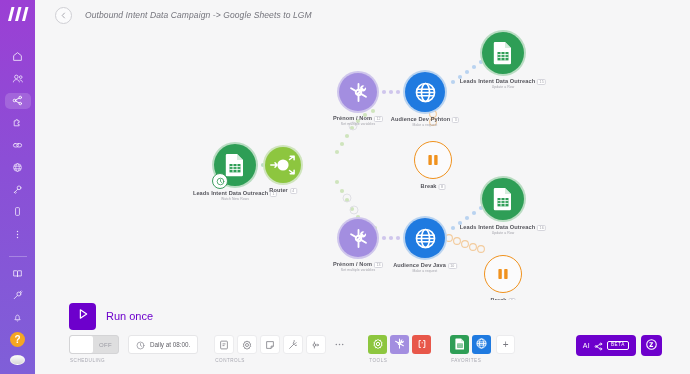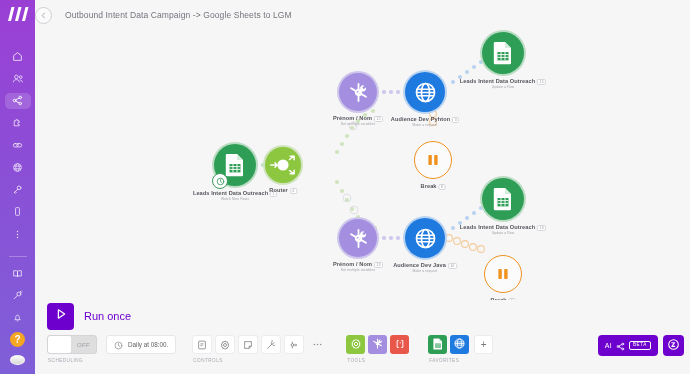--- a/index.html
+++ b/index.html
@@ -38,21 +38,21 @@
     width: 15px; height: 15px; border-radius: 50%;
     background: linear-gradient(180deg,#fafafa,#d8d8d8);
     margin-bottom: 9px; border: 1px solid rgba(255,255,255,0.5);
   }
 
   
   .main { position: relative; flex: 1 1 auto; height: 374px; background: #f6f6f7; }
 
   .header {
     height: 30px; display: flex; align-items: center;
-    padding-left: 0; background: #f6f6f7;
+    padding-left: 20px; background: #f6f6f7; font-style: italic;
   }
   .back-btn {
     width: 17px; height: 17px; border-radius: 50%;
     border: 1px solid #cfcfd4; color: #9a9aa2;
     display: flex; align-items: center; justify-content: center;
     background: #fbfbfc;
   }
   .page-title {
     margin-left: 13px; font-size: 8.5px; color: #74747c; letter-spacing: .1px;
   }
@@ -97,21 +97,21 @@
     position: absolute; transform: translate(-50%,-50%);
     width: 16px; height: 16px; border-radius: 50%;
     background: #fff; border: 1.2px solid #3a9c5c;
     display: flex; align-items: center; justify-content: center;
   }
 
   
   .bottombar {
     position: absolute; left: 0; right: 0; bottom: 0; height: 74px;
     background: #f6f6f7; display: flex; flex-direction: column;
-    padding: 0 4px;
+    padding: 0 26px;
   }
   .runrow { height: 32px; display: flex; align-items: center; padding-left: 8px; }
   .run-btn {
     width: 27px; height: 27px; border-radius: 4px; background: #6d00cc;
     display: flex; align-items: center; justify-content: center;
   }
   .run-label { margin-left: 10px; font-size: 11px; color: #6d00cc; font-weight: normal; }
 
   .toolrow { flex: 1 1 auto; display: flex; align-items: flex-start; padding-left: 8px; padding-top: 3px; }
   .group { display: flex; flex-direction: column; }

